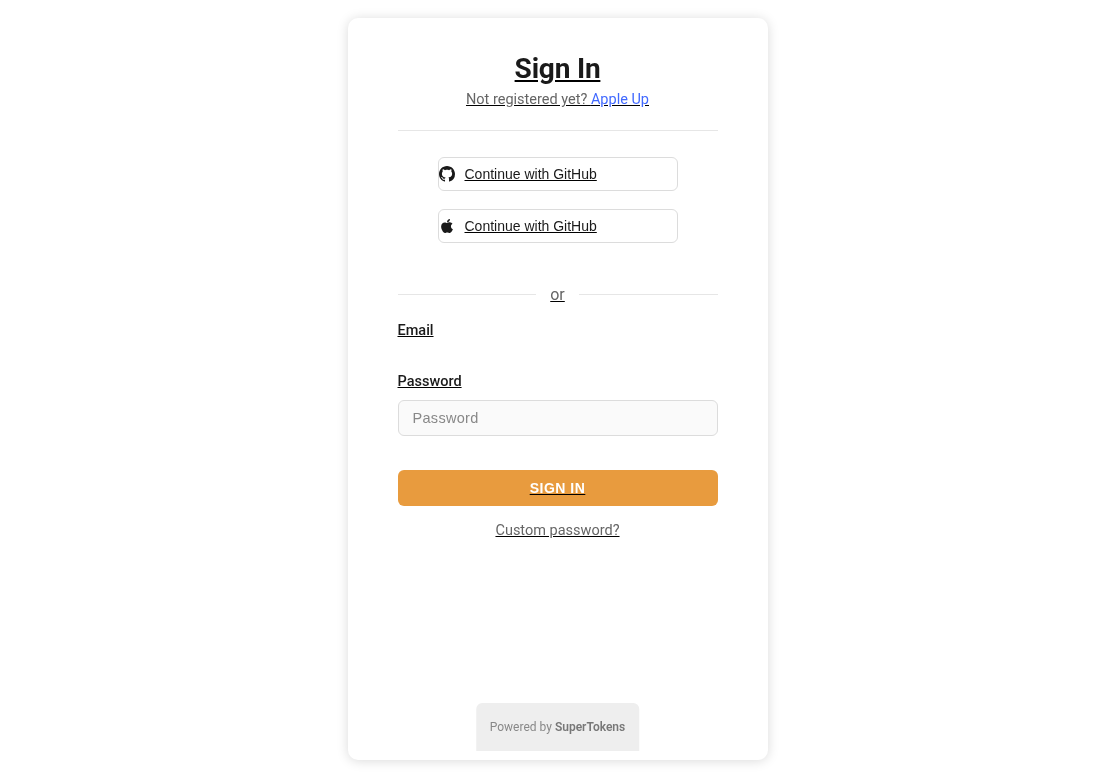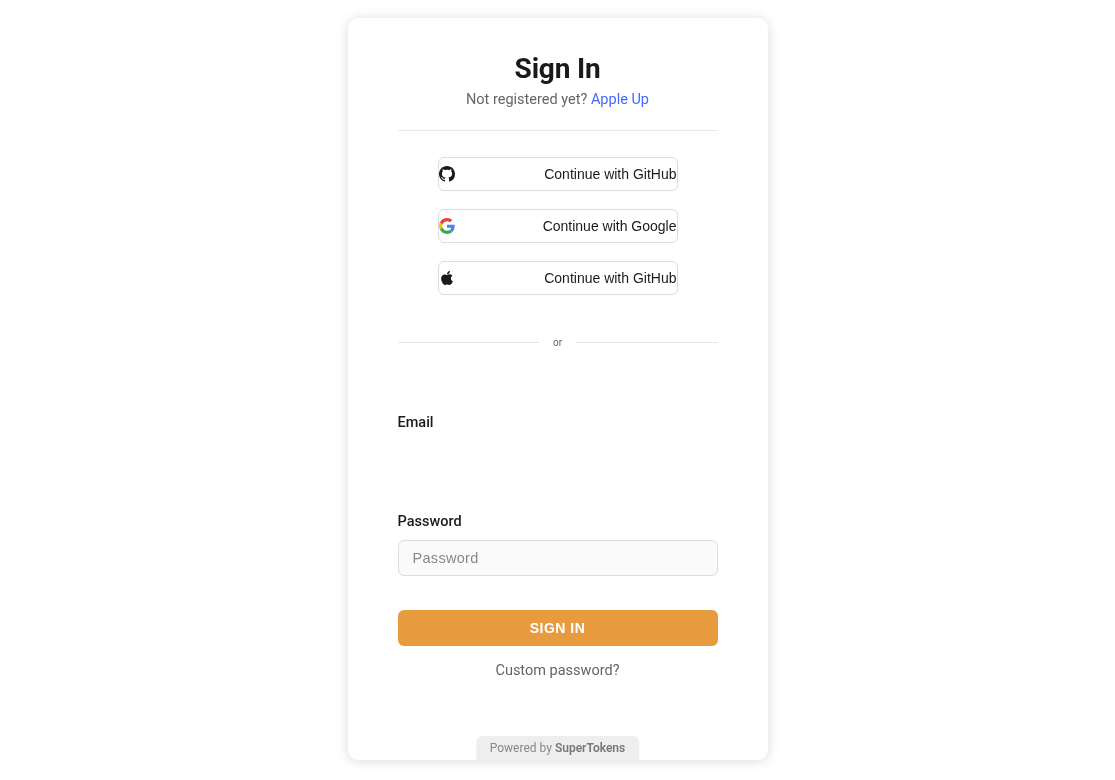--- a/index.html
+++ b/index.html
@@ -20,20 +20,21 @@
       width: 420px;
       background: #fff;
       border-radius: 10px;
       box-shadow: 0 1px 12px rgba(0,0,0,0.15);
       padding: 34px 50px 0 50px;
       display: flex;
       flex-direction: column;
       align-items: center;
       position: relative;
       height: 742px;
+      text-decoration: underline;
     }
     .title {
       font-size: 28px;
       font-weight: 700;
       color: #1a1a1a;
       letter-spacing: -0.2px;
     }
     .subtitle {
       margin-top: 6px;
       font-size: 14.5px;
@@ -54,21 +55,21 @@
       width: 240px;
       height: 34px;
       border: 1px solid #dcdcdc;
       border-radius: 6px;
       background: #fff;
       font-size: 14px;
       color: #1a1a1a;
       cursor: pointer;
       display: flex;
       align-items: center;
-      justify-content: space-between;
+      justify-content: flex-start;
       gap: 10px;
       margin-bottom: 18px;
     }
     .provider-btn:last-of-type {
       margin-bottom: 0;
     }
     .provider-icon {
       width: 16px;
       height: 16px;
       display: flex;
@@ -82,27 +83,26 @@
       margin-top: 24px;
       margin-bottom: 18px;
     }
     .divider-line {
       flex: 1;
       height: 1px;
       background: #e6e6e6;
     }
     .divider-text {
       padding: 0 14px;
-      font-size: 10px;
+      font-size: 16px;
       color: #656565;
     }
     .field {
       width: 100%;
       margin-bottom: 24px;
-      margin-top: 48px;
     }
     .field-label {
       font-size: 14.5px;
       font-weight: 500;
       color: #1a1a1a;
       display: block;
       margin-bottom: 10px;
     }
     .field-input {
       width: 100%;
@@ -132,26 +132,26 @@
       margin-top: 10px;
     }
     .forgot {
       margin-top: 16px;
       font-size: 14.5px;
       color: #656565;
       cursor: pointer;
     }
     .powered {
       position: absolute;
-      bottom: 0;
+      bottom: 9px;
       left: 50%;
       transform: translateX(-50%);
       background: #eeeeee;
       border-radius: 6px 6px 0 0;
-      padding: 5px 14px;
+      padding: 17px 14px;
       font-size: 12px;
       color: #888;
     }
     .powered strong {
       font-weight: 600;
       color: #777;
     }
   </style>
 </head>
 <body>
@@ -166,31 +166,20 @@
 
   <button class="provider-btn">
     <span class="provider-icon">
       <svg viewBox="0 0 16 16" width="16" height="16">
           <path fill="#1a1a1a" d="M8 0C3.58 0 0 3.58 0 8c0 3.54 2.29 6.53 5.47 7.59.4.07.55-.17.55-.38 0-.19-.01-.82-.01-1.49-2.01.37-2.53-.49-2.69-.94-.09-.23-.48-.94-.82-1.13-.28-.15-.68-.52-.01-.53.63-.01 1.08.58 1.23.82.72 1.21 1.87.87 2.33.66.07-.52.28-.87.51-1.07-1.78-.2-3.64-.89-3.64-3.95 0-.87.31-1.59.82-2.15-.08-.2-.36-1.02.08-2.12 0 0 .67-.21 2.2.82.64-.18 1.32-.27 2-.27.68 0 1.36.09 2 .27 1.53-1.04 2.2-.82 2.2-.82.44 1.1.16 1.92.08 2.12.51.56.82 1.27.82 2.15 0 3.07-1.87 3.75-3.65 3.95.29.25.54.73.54 1.48 0 1.07-.01 1.93-.01 2.2 0 .21.15.46.55.38A8.013 8.013 0 0016 8c0-4.42-3.58-8-8-8z"></path>
         </svg>
     </span>
     <span>Continue with GitHub</span>
   </button>
 
-  <button class="provider-btn">
-    <span class="provider-icon">
-      <svg viewBox="0 0 48 48" width="16" height="16">
-          <path fill="#EA4335" d="M24 9.5c3.54 0 6.71 1.22 9.21 3.6l6.85-6.85C35.9 2.38 30.47 0 24 0 14.62 0 6.51 5.38 2.56 13.22l7.98 6.19C12.43 13.72 17.74 9.5 24 9.5z"></path>
-          <path fill="#4285F4" d="M46.98 24.55c0-1.57-.15-3.09-.38-4.55H24v9.02h12.94c-.58 2.96-2.26 5.48-4.78 7.18l7.73 6c4.51-4.18 7.09-10.36 7.09-17.65z"></path>
-          <path fill="#FBBC05" d="M10.53 28.59c-.48-1.45-.76-2.99-.76-4.59s.27-3.14.76-4.59l-7.98-6.19C.92 16.46 0 20.12 0 24c0 3.88.92 7.54 2.56 10.78l7.97-6.19z"></path>
-          <path fill="#34A853" d="M24 48c6.48 0 11.93-2.13 15.89-5.81l-7.73-6c-2.15 1.45-4.92 2.3-8.16 2.3-6.26 0-11.57-4.22-13.47-9.91l-7.98 6.19C6.51 42.62 14.62 48 24 48z"></path>
-        </svg>
-    </span>
-    <span>Continue with Google</span>
-  </button>
 
   <button class="provider-btn">
     <span class="provider-icon">
       <svg viewBox="0 0 384 512" width="14" height="16">
           <path fill="#1a1a1a" d="M318.7 268.7c-.2-36.7 16.4-64.4 50-84.8-18.8-26.9-47.2-41.7-84.7-44.6-35.5-2.8-74.3 20.7-88.5 20.7-15 0-49.4-19.7-76.4-19.7C63.3 141.2 4 184.8 4 273.5q0 39.3 14.4 81.2c12.8 36.7 59 126.7 107.2 125.2 25.2-.6 43-17.9 75.8-17.9 31.8 0 48.3 17.9 76.4 17.9 48.6-.7 90.4-82.5 102.6-119.3-65.2-30.7-61.7-90-61.7-91.9zm-56.6-164.2c27.3-32.4 24.8-61.9 24-72.5-24.1 1.4-52 16.4-67.9 34.9-17.5 19.8-27.8 44.3-25.6 71.9 26.1 2 49.9-11.4 69.5-34.3z"></path>
         </svg>
     </span>
     <span>Continue with GitHub</span>
   </button>
 

